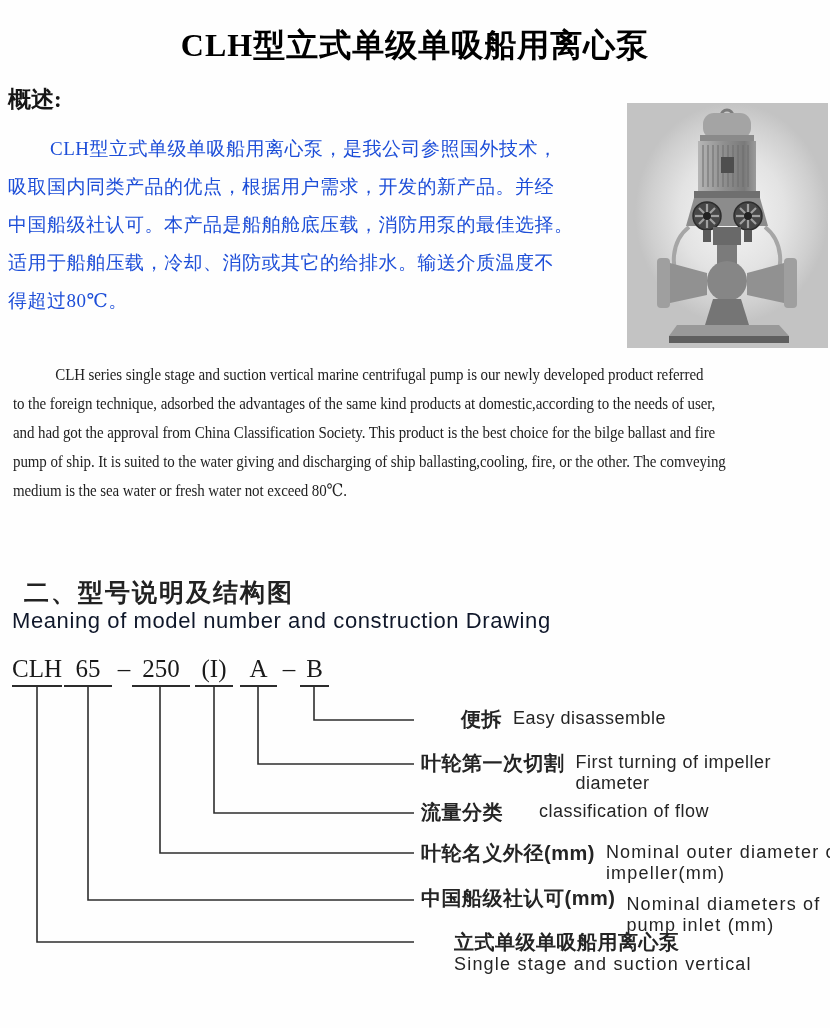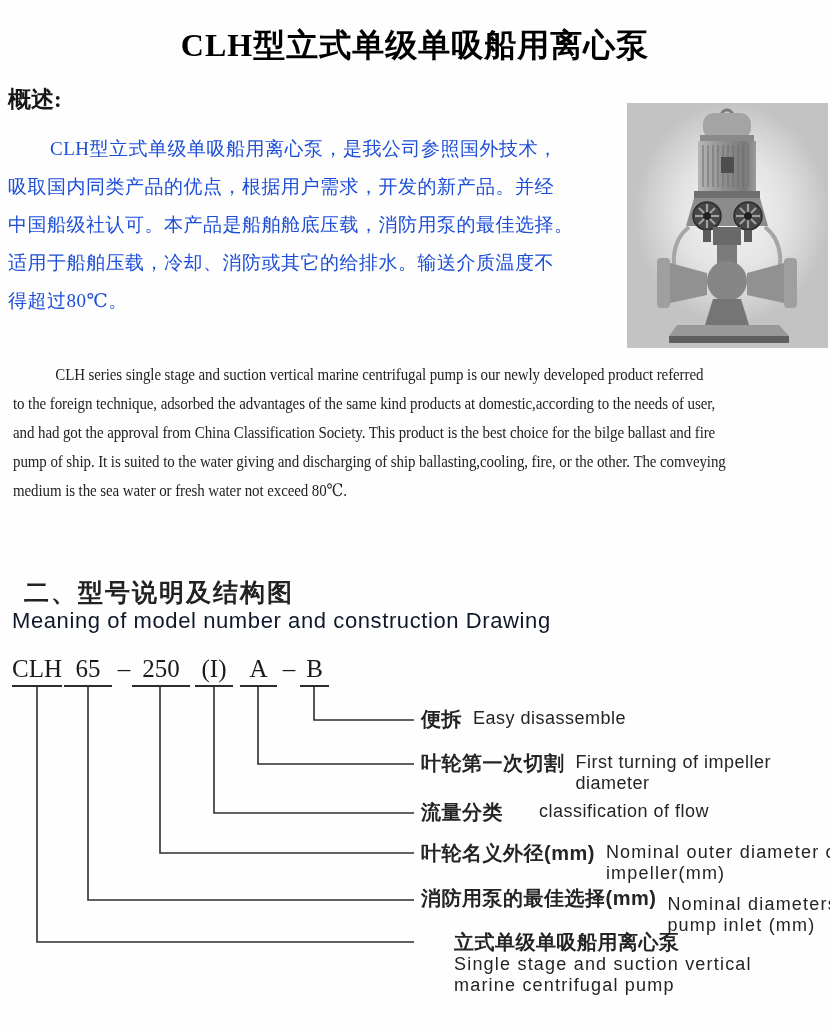--- a/index.html
+++ b/index.html
@@ -190,21 +190,21 @@
     <g fill="none" stroke="#2e2e2e" stroke-width="1.6">
       <polyline points="314,32 314,65 414,65"></polyline>
       <polyline points="258,32 258,109 414,109"></polyline>
       <polyline points="214,32 214,158 414,158"></polyline>
       <polyline points="160,32 160,198 414,198"></polyline>
       <polyline points="88,32 88,245 414,245"></polyline>
       <polyline points="37,32 37,287 414,287"></polyline>
     </g>
   </svg>
 
-  <div class="dlabel" style="top:708px;">
+  <div class="dlabel" style="top:708px;margin-left:40px;">
     <span class="dcn">便拆</span>
     <span class="den">
         <span class="en1">Easy disassemble</span>
       </span>
   </div>
 
   <div class="dlabel" style="top:752px;">
     <span class="dcn">叶轮第一次切割</span>
     <span class="den">
         <span class="en1">First turning of impeller</span>
@@ -221,25 +221,25 @@
 
   <div class="dlabel" style="top:842px;">
     <span class="dcn">叶轮名义外径(mm)</span>
     <span class="den ls-wide">
         <span class="en1">Nominal outer diameter of</span>
         <span class="en2">impeller(mm)</span>
       </span>
   </div>
 
   <div class="dlabel" style="top:887px;">
-    <span class="dcn">消防用泵的最佳选择(mm)</span>
+    <span class="dcn">中国船级社认可(mm)</span>
     <span class="den ls-wide drop">
         <span class="en1">Nominal diameters of</span>
         <span class="en2">pump inlet (mm)</span>
       </span>
   </div>
 
   <div class="dlabel col" style="top:931px;margin-left:33px;">
     <span class="dcn">立式单级单吸船用离心泵</span>
-    <span class="den"><span class="en1">Single stage and suction vertical</span><span class="en2">marine centrifugal pump</span></span>
+    <span class="den"><span class="en1">Single stage and suction vertical</span></span>
   </div>
 
 </div>
 
 </body></html>

